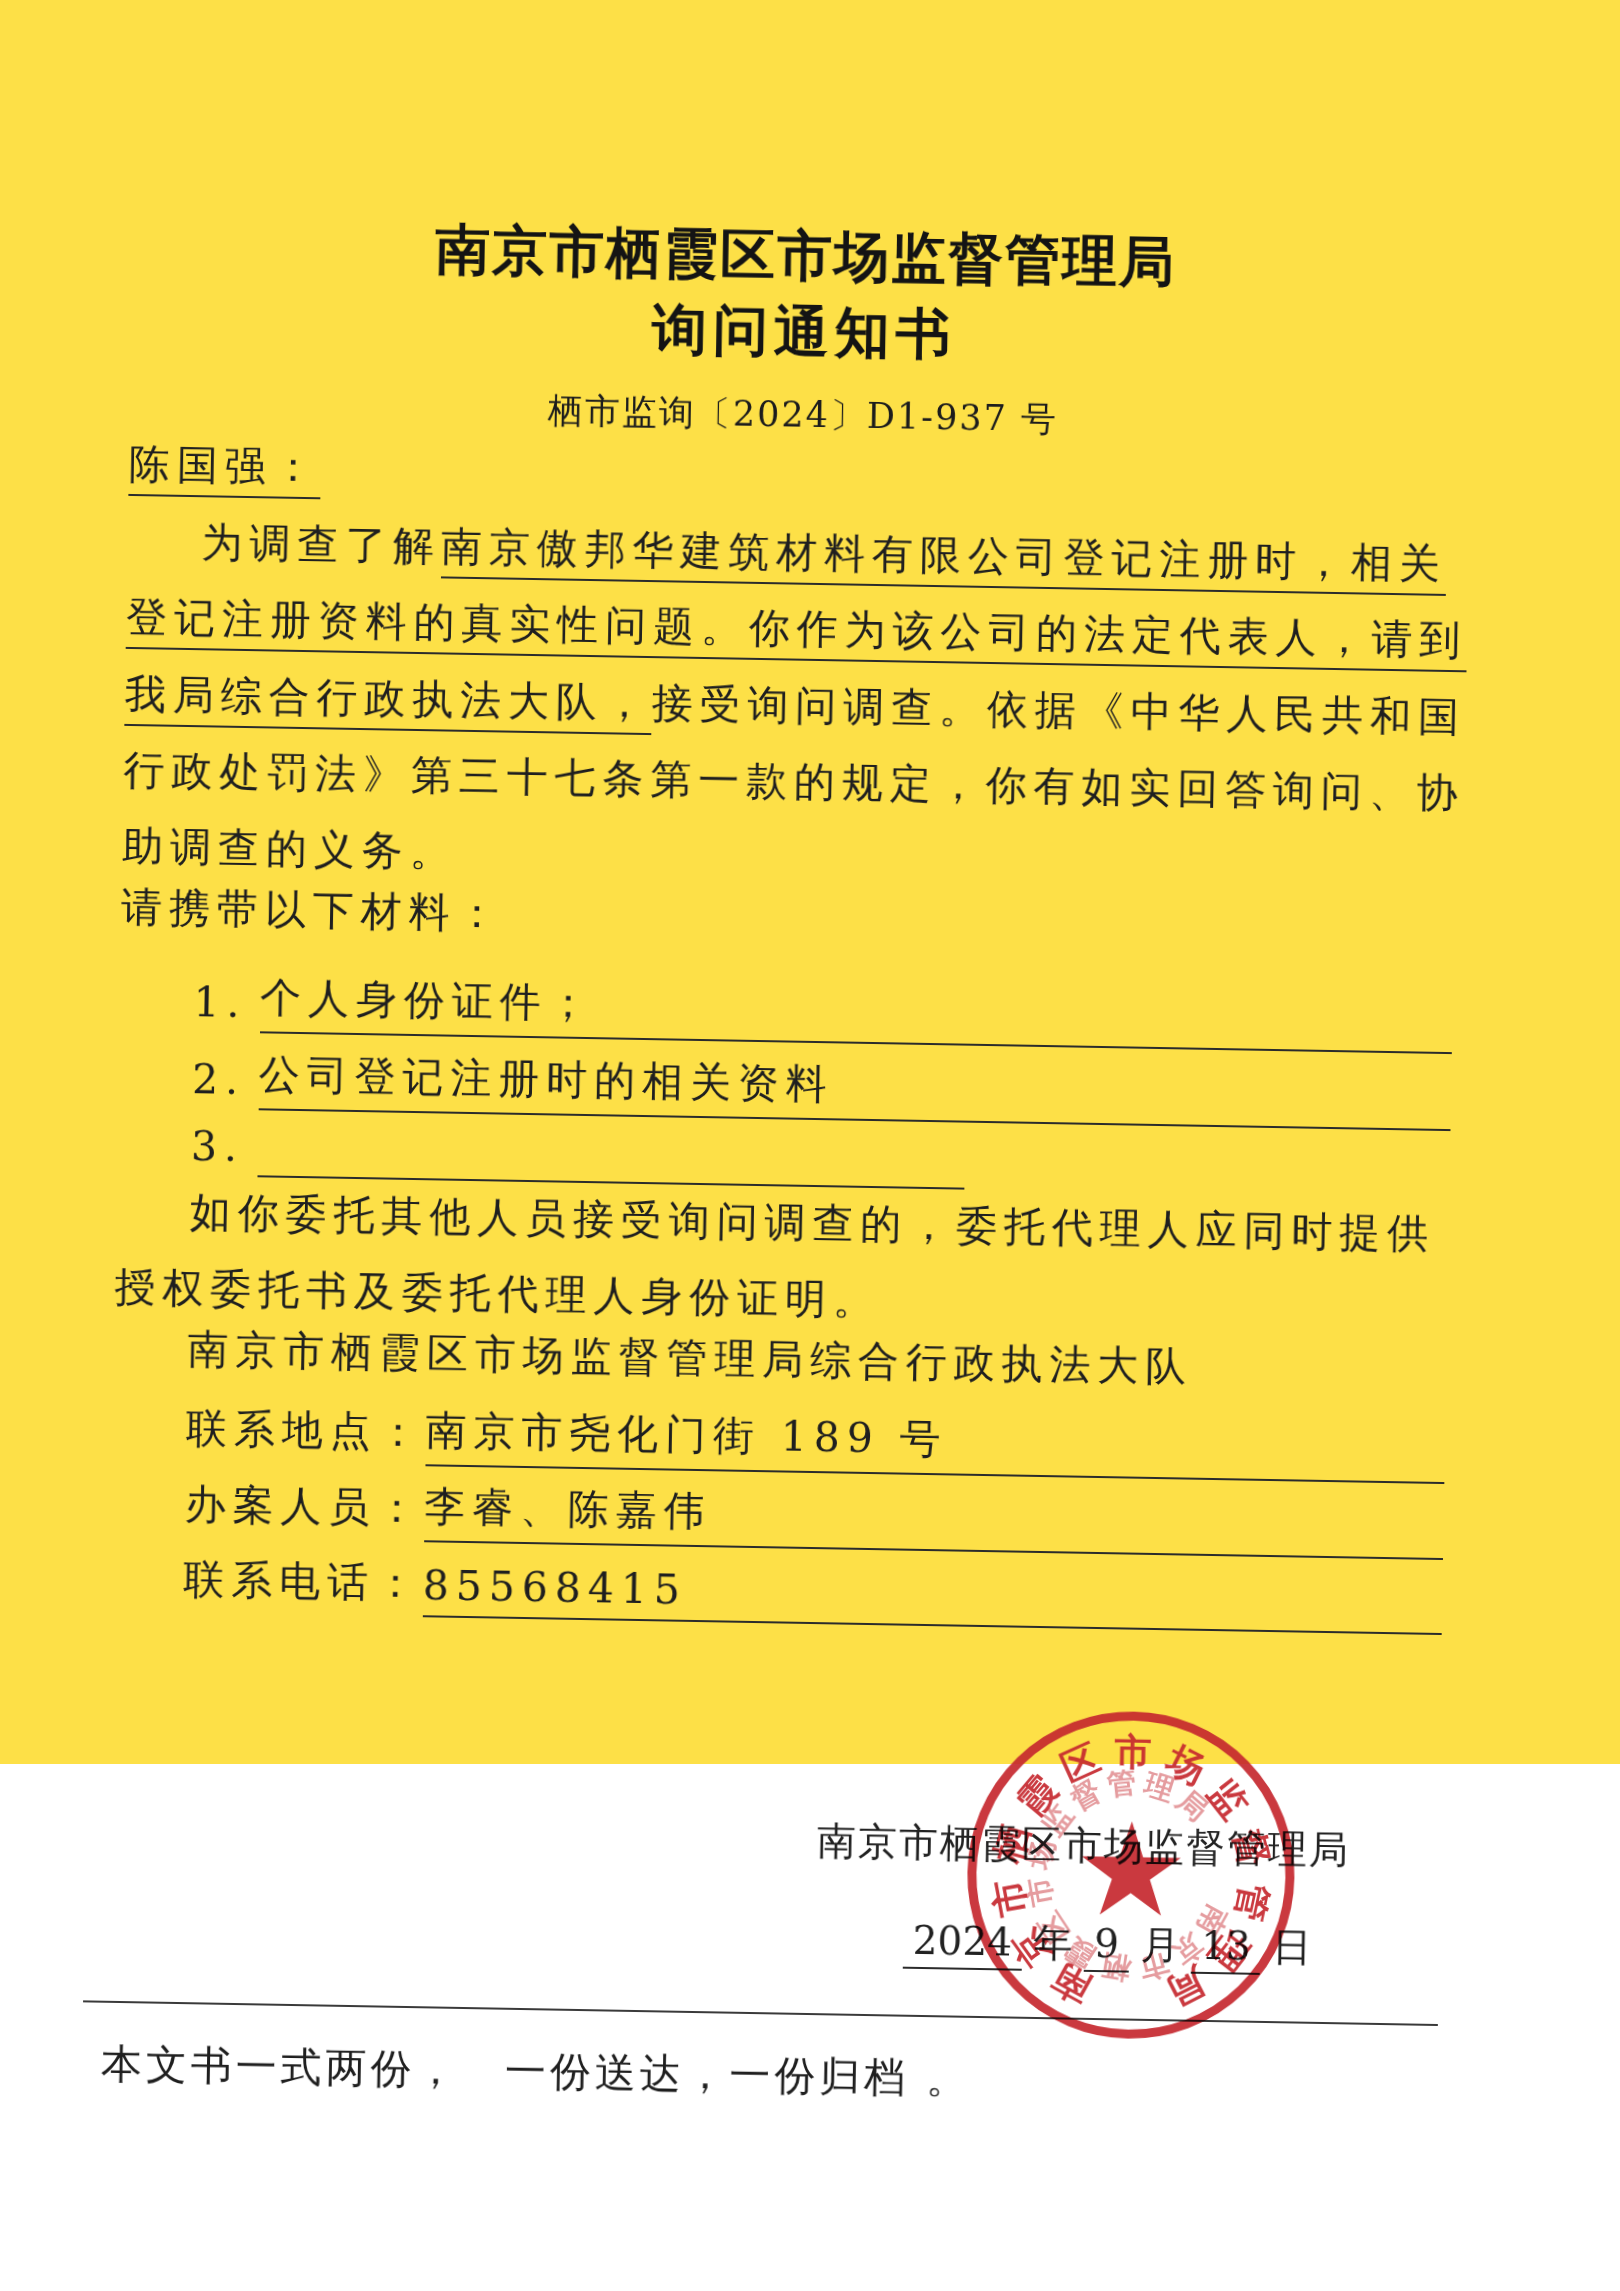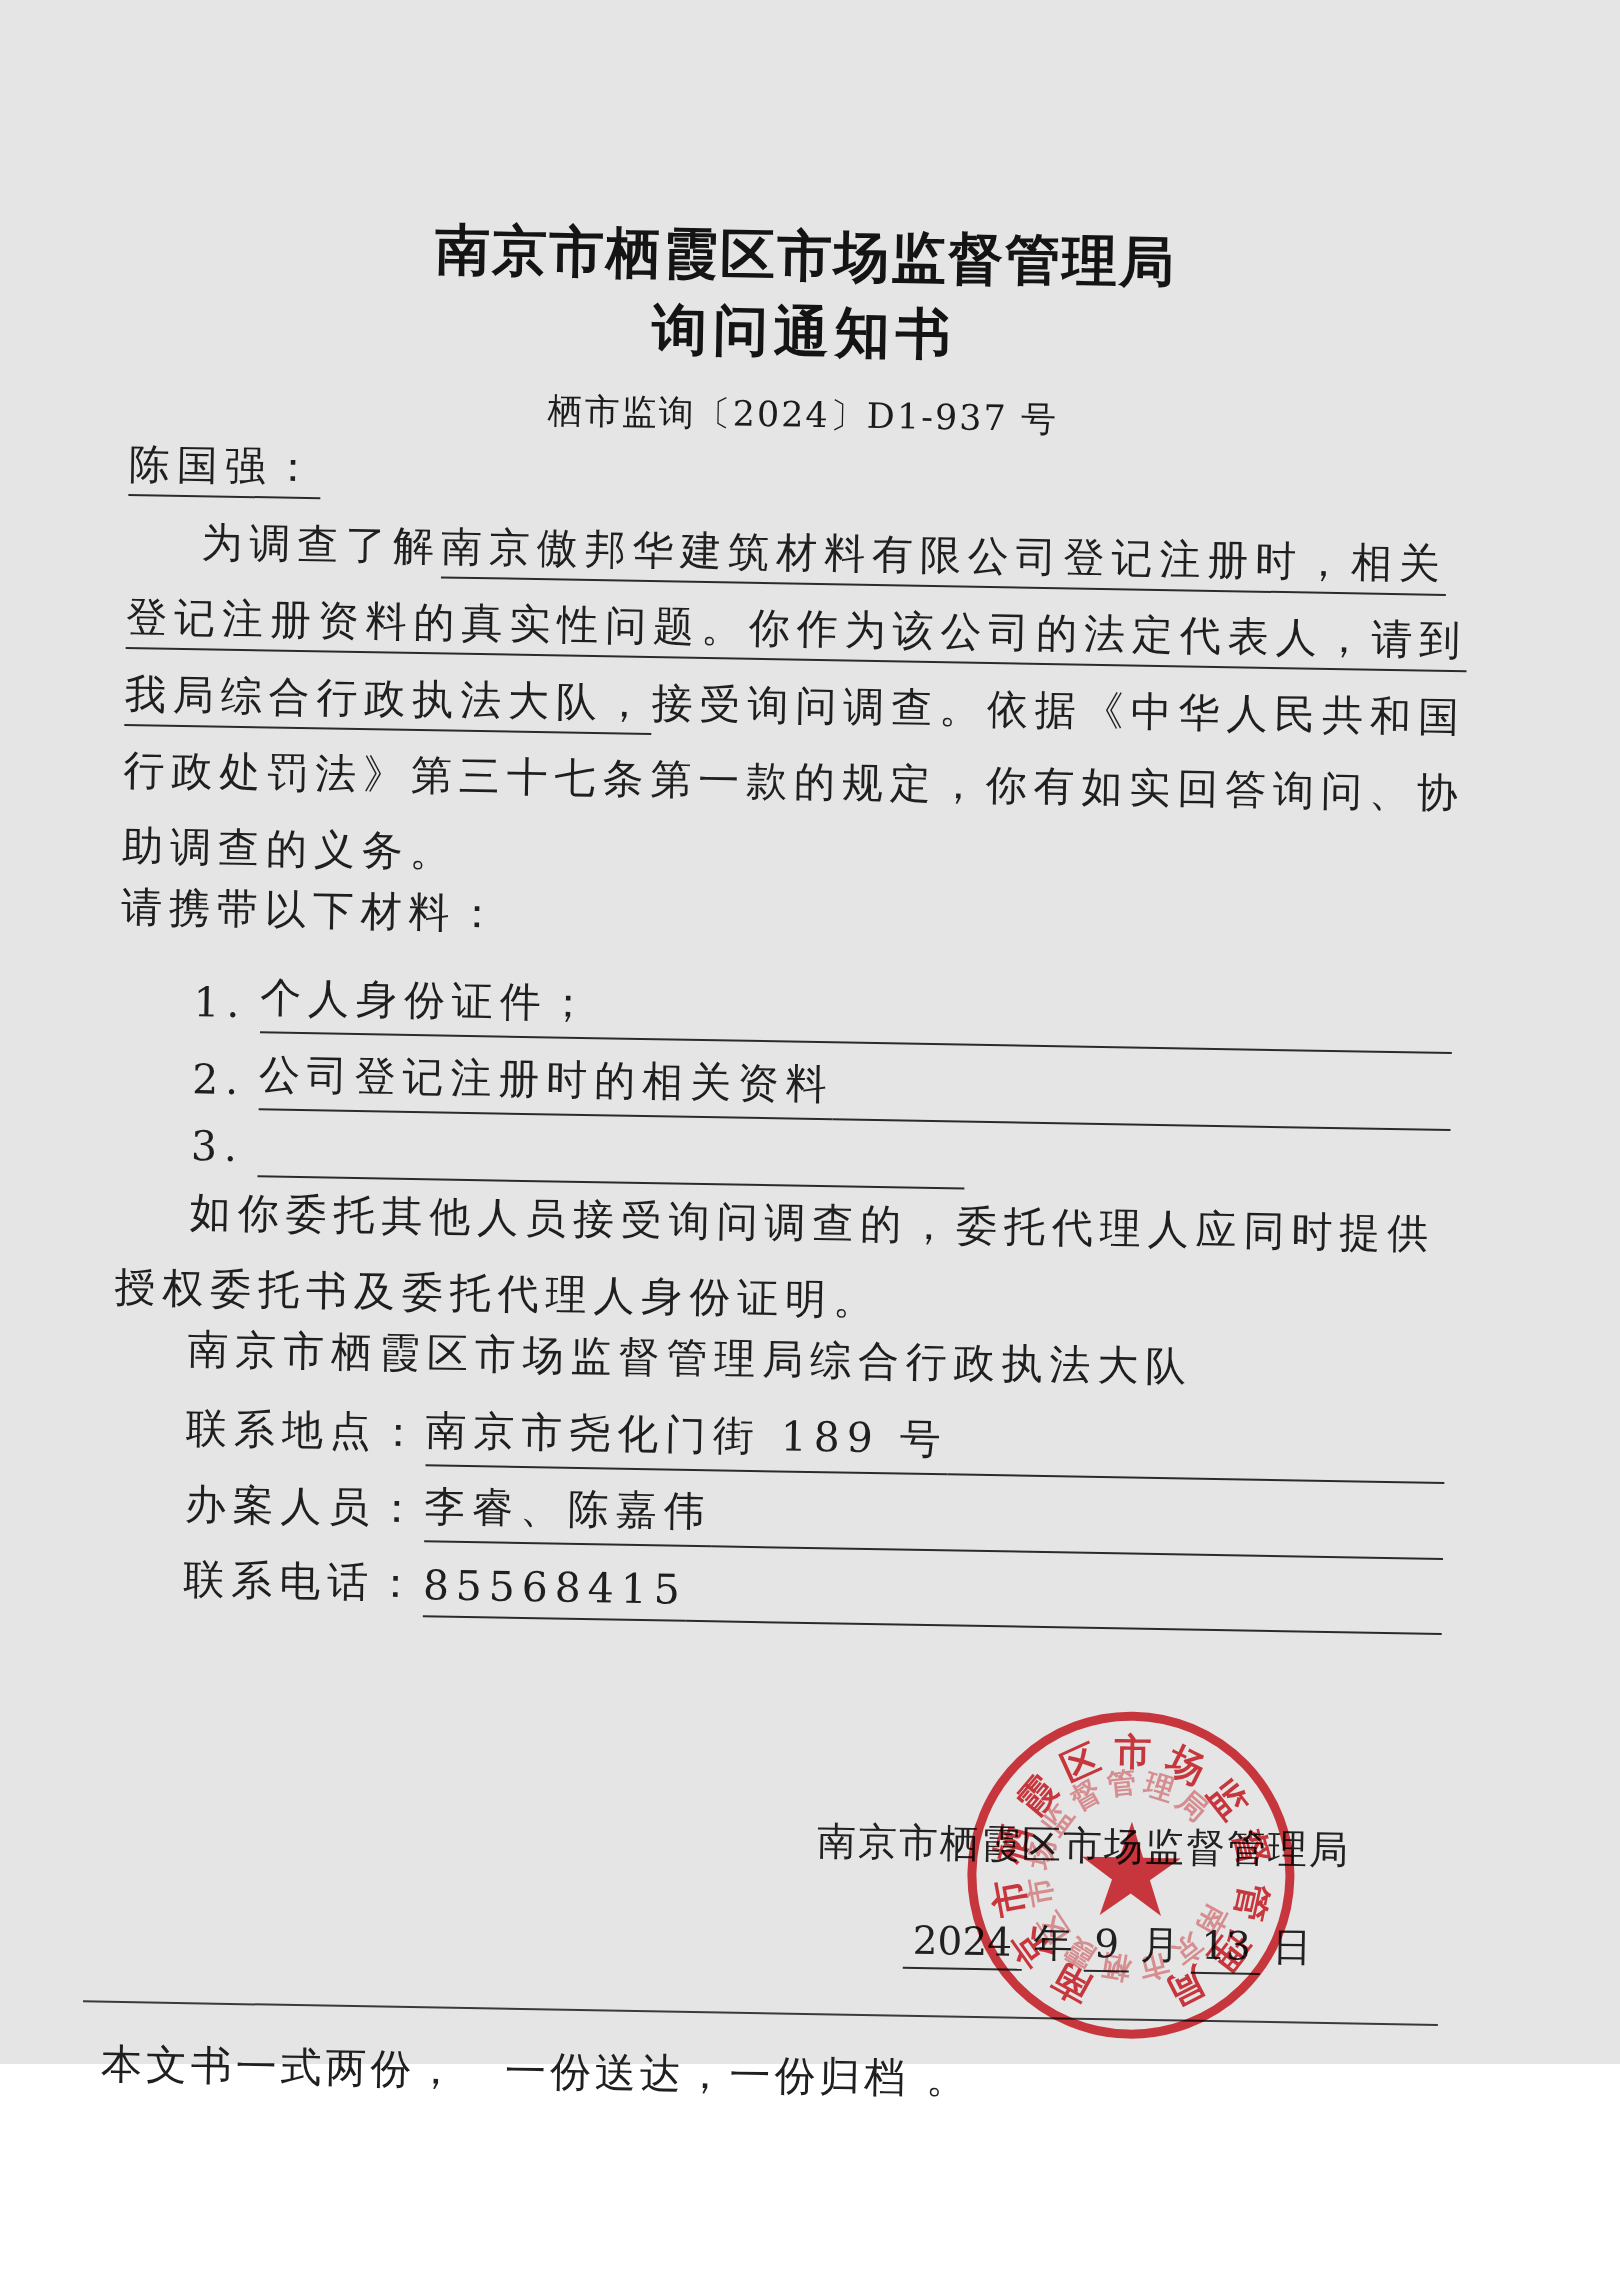--- a/index.html
+++ b/index.html
@@ -2,21 +2,21 @@
 <html style="--stamp-red: #c5272d;"><head>
 <meta charset="utf-8">
 <style>
   html,body{margin:0;padding:0;}
   body{
     width:1620px;height:2292px;background:#ffffff;overflow:hidden;
     font-family:"DejaVu Serif","Liberation Serif",serif;
     color:#212121;
     --stamp-red:#c5272d;
   }
-  .page{position:relative;width:1620px;height:2064px;background:#e5e5e5;}
+  .page{position:relative;width:1620px;height:1764px;background:#fde047;}
   .content{position:absolute;inset:0;transform:rotate(1deg);transform-origin:137px 0px;}
   .abs{position:absolute;left:137px;right:150px;}
   .center{left:0;right:0;text-align:center;}
   .doc-title{font-size:55px;font-weight:700;letter-spacing:2px;color:#141414;}
   .doc-subtitle{font-size:55px;font-weight:700;letter-spacing:5.9px;color:#141414;}
   .doc-number{font-size:35px;letter-spacing:2px;color:#1c1c1c;}
   .body-text{font-size:41px;letter-spacing:6.9px;white-space:nowrap;color:#1f1f1f;}
   .indent2{padding-left:74px;}
   .u{border-bottom:2.9px solid #2b2b2b;padding-bottom:5.9px;}
   .row{display:flex;align-items:flex-end;}

